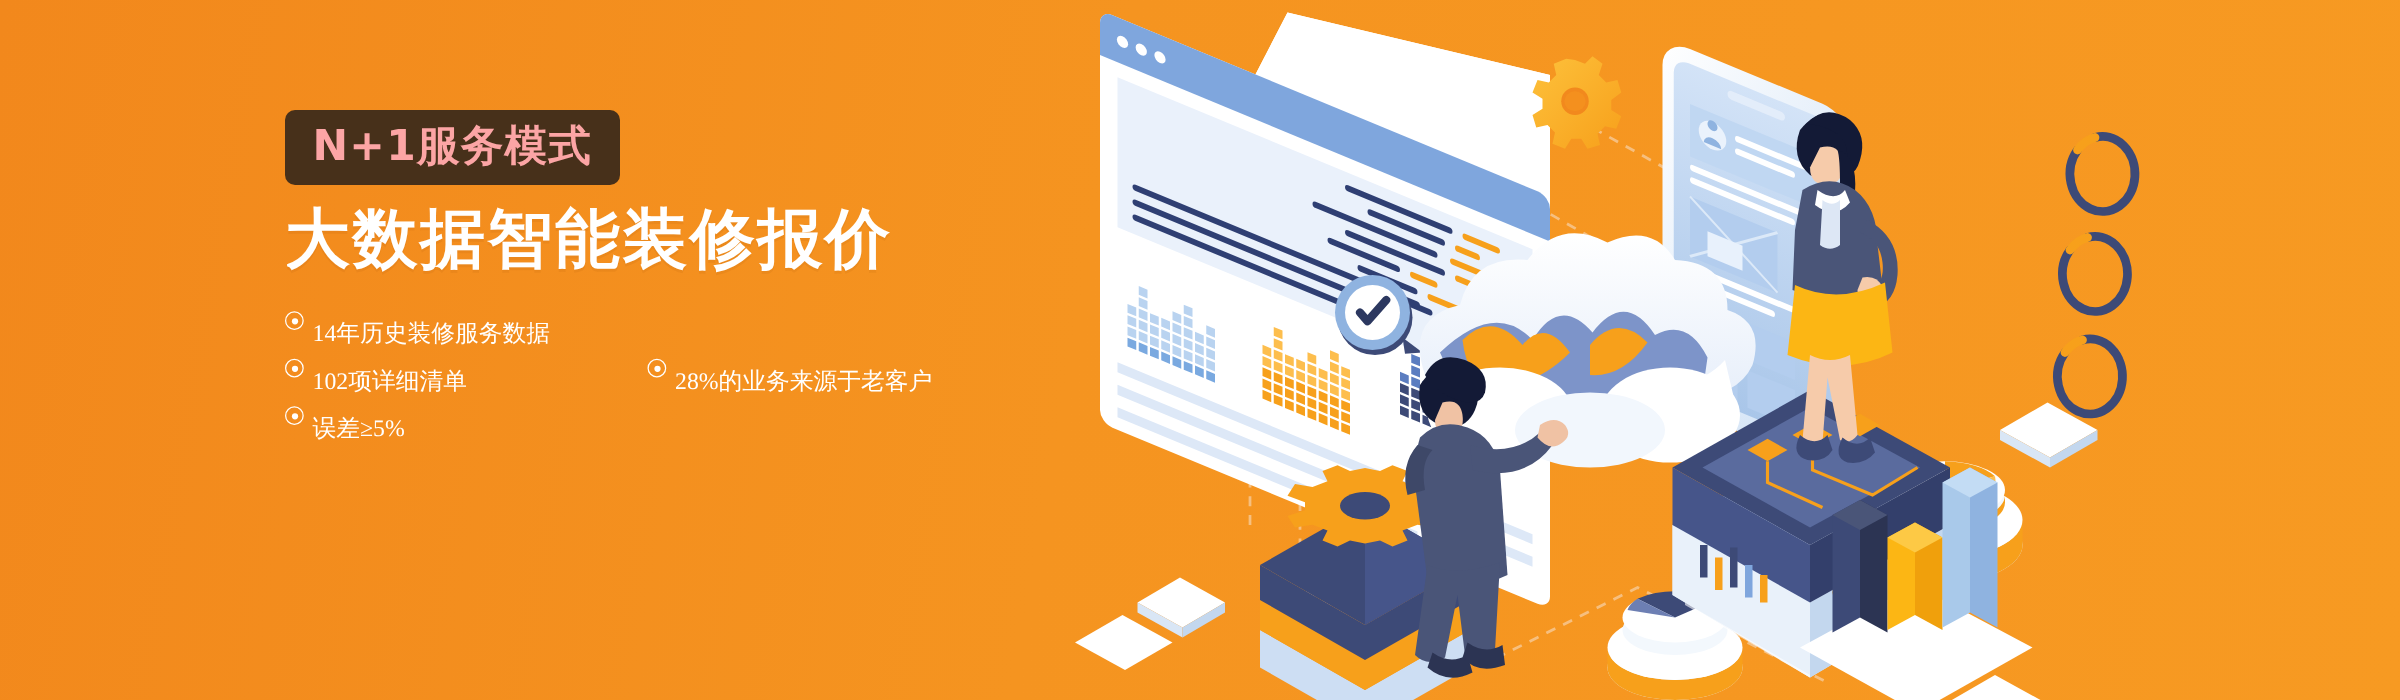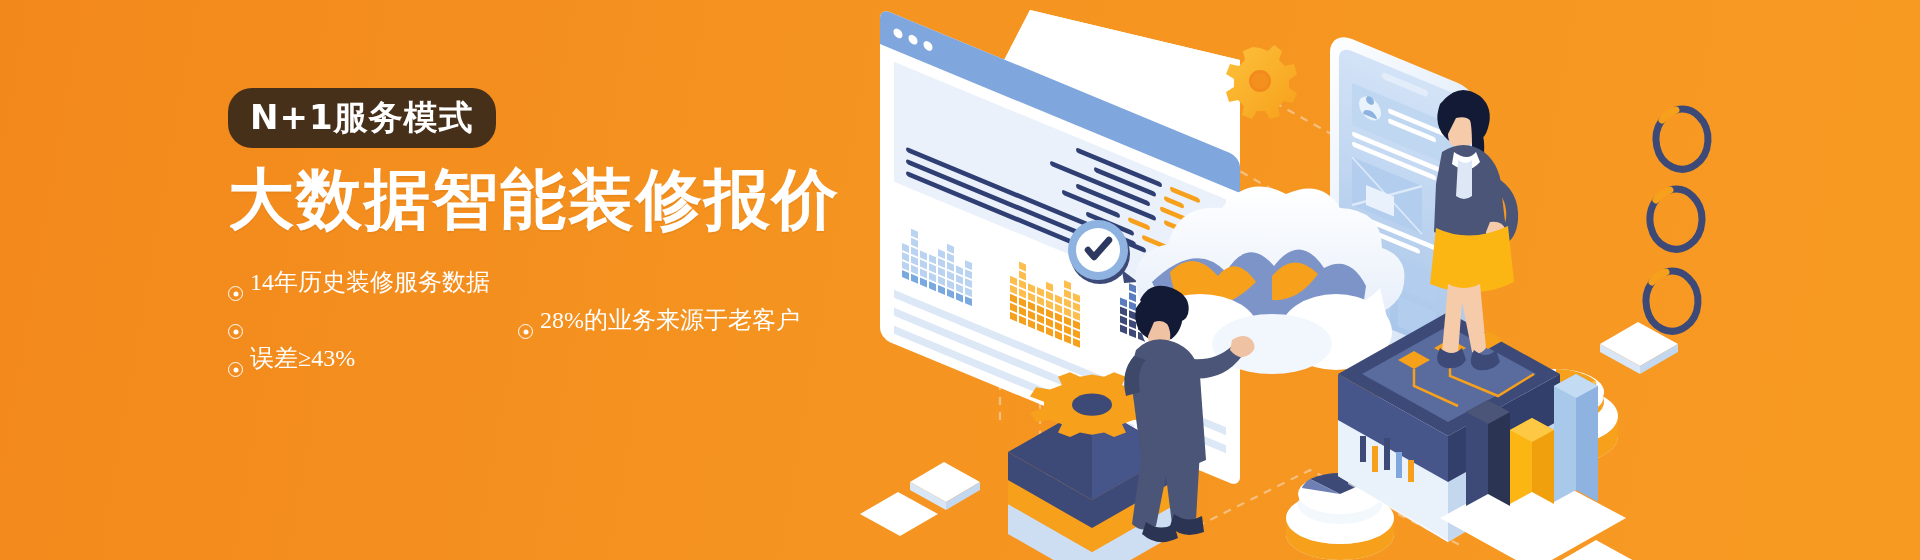--- a/index.html
+++ b/index.html
@@ -16,57 +16,57 @@
     background:linear-gradient(100deg,#f2881c 0%,#f59420 45%,#f79a22 100%);
     overflow:hidden;
   }
 
   
   .copy { position:absolute; left:228px; top:88px; width:740px; }
 
   .badge {
     display:inline-block;
     background:#47301a;
-    color:#ffffff;
+    color:#fca5a5;
     font-size:34px;
     line-height:1;
     padding:12px 22px 14px 22px;
-    border-radius:24px;
+    border-radius:8px;
     letter-spacing:1px;
     font-weight:700;
     font-family:"DejaVu Sans","Liberation Sans",sans-serif;
   }
 
   .headline {
     margin-top:18px;
     color:#ffffff;
-    font-size:66px;
+    font-size:52px;
     line-height:1.02;
     font-weight:700;
     letter-spacing:2px;
     white-space:nowrap;
     font-family:"DejaVu Sans","Liberation Sans",sans-serif;
     text-shadow:0 2px 0 rgba(160,80,10,.10);
   }
 
   .bullets {
     margin-top:30px;
     display:grid;
     grid-template-columns:258px auto;
     grid-auto-rows:38px;
     column-gap:32px;
     width:640px;
   }
   .bullet {
     color:#ffffff;
-    font-size:24px;
+    font-size:19px;
     line-height:38px;
     white-space:nowrap;
     font-family:"Liberation Serif","DejaVu Serif",serif;
-    display:flex; align-items:flex-end;
+    display:flex; align-items:flex-start;
   }
   .bullet .dot {
     display:inline-block;
     width:15px; height:15px;
     border:1.6px solid #ffffff;
     border-radius:50%;
     margin-right:7px;
     position:relative;
     flex:0 0 auto;
   }
@@ -97,24 +97,25 @@
 
     <div class="headline">大数据智能装修报价</div>
 
     <div class="bullets">
       <div class="bullet b1">
         <span class="dot"></span>
         <span>14年历史装修服务数据</span>
       </div>
       <div class="bullet b2">
         <span class="dot"></span>
+        <span>102项详细清单</span>
       </div>
       <div class="bullet b3">
         <span class="dot"></span>
-        <span>误差≥43%</span>
+        <span>误差≥5%</span>
       </div>
       <div class="bullet b5">
         <span class="dot"></span>
         <span>28%的业务来源于老客户</span>
       </div>
     </div>
   </div>
 
   <div class="art">
   <svg viewBox="0 0 1080 560" xmlns="http://www.w3.org/2000/svg">

